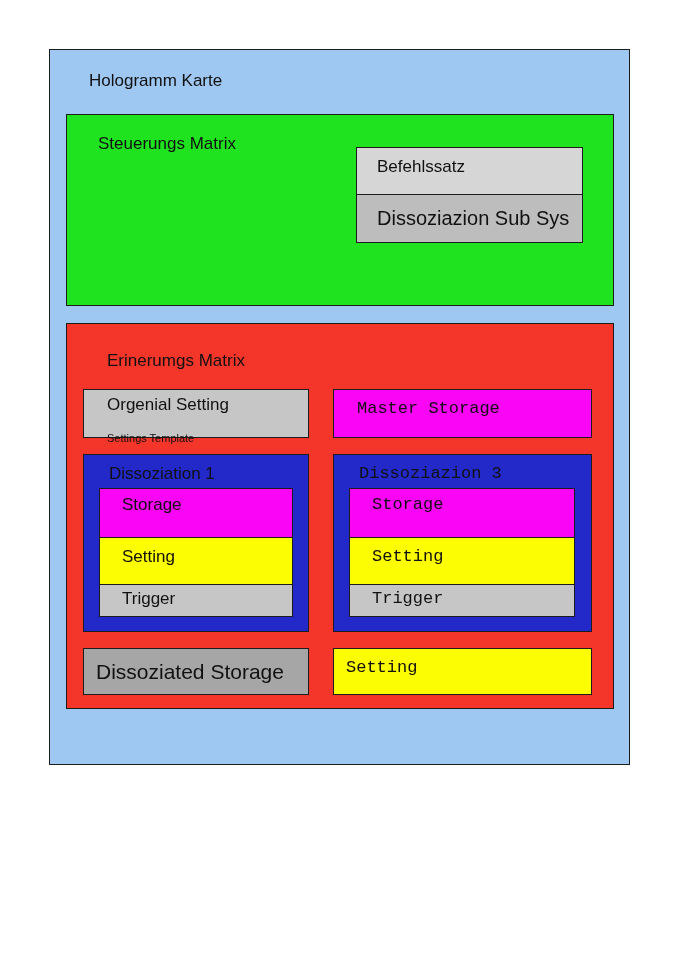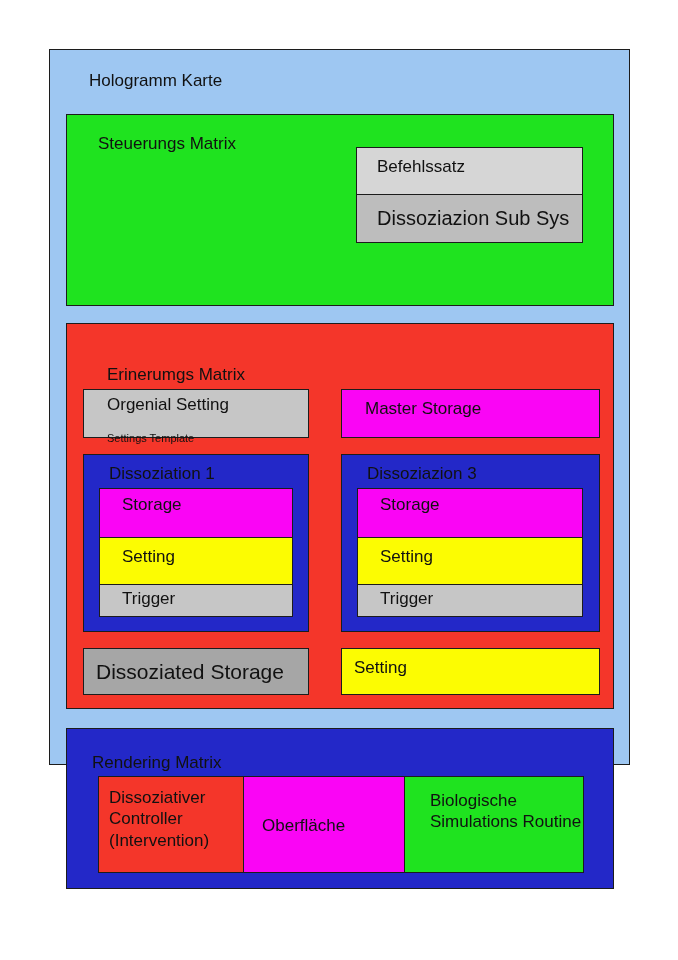--- a/index.html
+++ b/index.html
@@ -29,21 +29,21 @@
 
   
   .green-sec{left:16px;top:64px;width:548px;height:192px;background:var(--c-green);}
   .cmd-stack{position:absolute;left:289px;top:32px;width:227px;border:1px solid var(--c-border);}
   .cmd-cell1{height:46px;background:var(--c-gray_light);padding:9px 0 0 20px;font-size:17px;}
   .cmd-cell2{height:48px;background:var(--c-gray_mid);border-top:1px solid var(--c-border);padding:12px 0 0 20px;font-size:20px;}
 
   
   .red-sec{left:16px;top:273px;width:548px;height:386px;background:var(--c-red);}
   .col-l{left:16px;width:226px;}
-  .col-r{left:274px;width:259px;}
+  .col-r{left:266px;width:259px;font-family:Liberation Mono, monospace;}
   .row1{top:65px;height:49px;}
   .orgenial{background:var(--c-gray_box);padding:5px 0 0 23px;}
   .orgenial .t{font-size:17px;display:block;}
   .orgenial .s{font-size:11px;display:block;margin-top:17px;}
   .master{background:var(--c-magenta);padding:9px 0 0 23px;font-size:17px;}
   .row2{top:130px;height:178px;background:var(--c-blue);}
   .disso-title{left:25px;top:9px;}
   .slot-stack{position:absolute;top:33px;border:1px solid var(--c-border);}
   .stack-l{left:15px;width:194px;}
   .stack-r{left:15px;width:226px;}
@@ -77,21 +77,21 @@
         <div class="cmd-cell1">
           <span>Befehlssatz</span>
         </div>
         <div class="cmd-cell2">
           <span>Dissoziazion Sub Sys</span>
         </div>
       </div>
     </div>
 
     <div class="box red-sec">
-      <div class="lbl" style="left:40px;top:41px;">Erinerumgs Matrix</div>
+      <div class="lbl" style="left:40px;top:27px;">Erinerumgs Matrix</div>
 
       <div class="box col-l row1 orgenial">
         <span class="t">Orgenial Setting</span>
         <span class="s">Settings Template</span>
       </div>
       <div class="box col-r row1 master">
         <span>Master Storage</span>
       </div>
 
       <div class="box col-l row2">
@@ -125,28 +125,14 @@
       </div>
 
       <div class="box col-l row3 dissostore">
         <span>Dissoziated Storage</span>
       </div>
       <div class="box col-r row3 setting-wide">
         <span>Setting</span>
       </div>
     </div>
 
-    <div class="box blue-sec">
-      <div class="lbl" style="left:25px;top:24px;">Rendering Matrix</div>
-      <div class="render-row">
-        <div class="rcell rc-red">
-          <span>Dissoziativer Controller (Intervention)</span>
-        </div>
-        <div class="rcell rc-mag">
-          <span>Oberfläche</span>
-        </div>
-        <div class="rcell rc-grn">
-          <span>Biologische Simulations Routine</span>
-        </div>
-      </div>
-    </div>
   </div>
 </div>
 
 </body></html>

